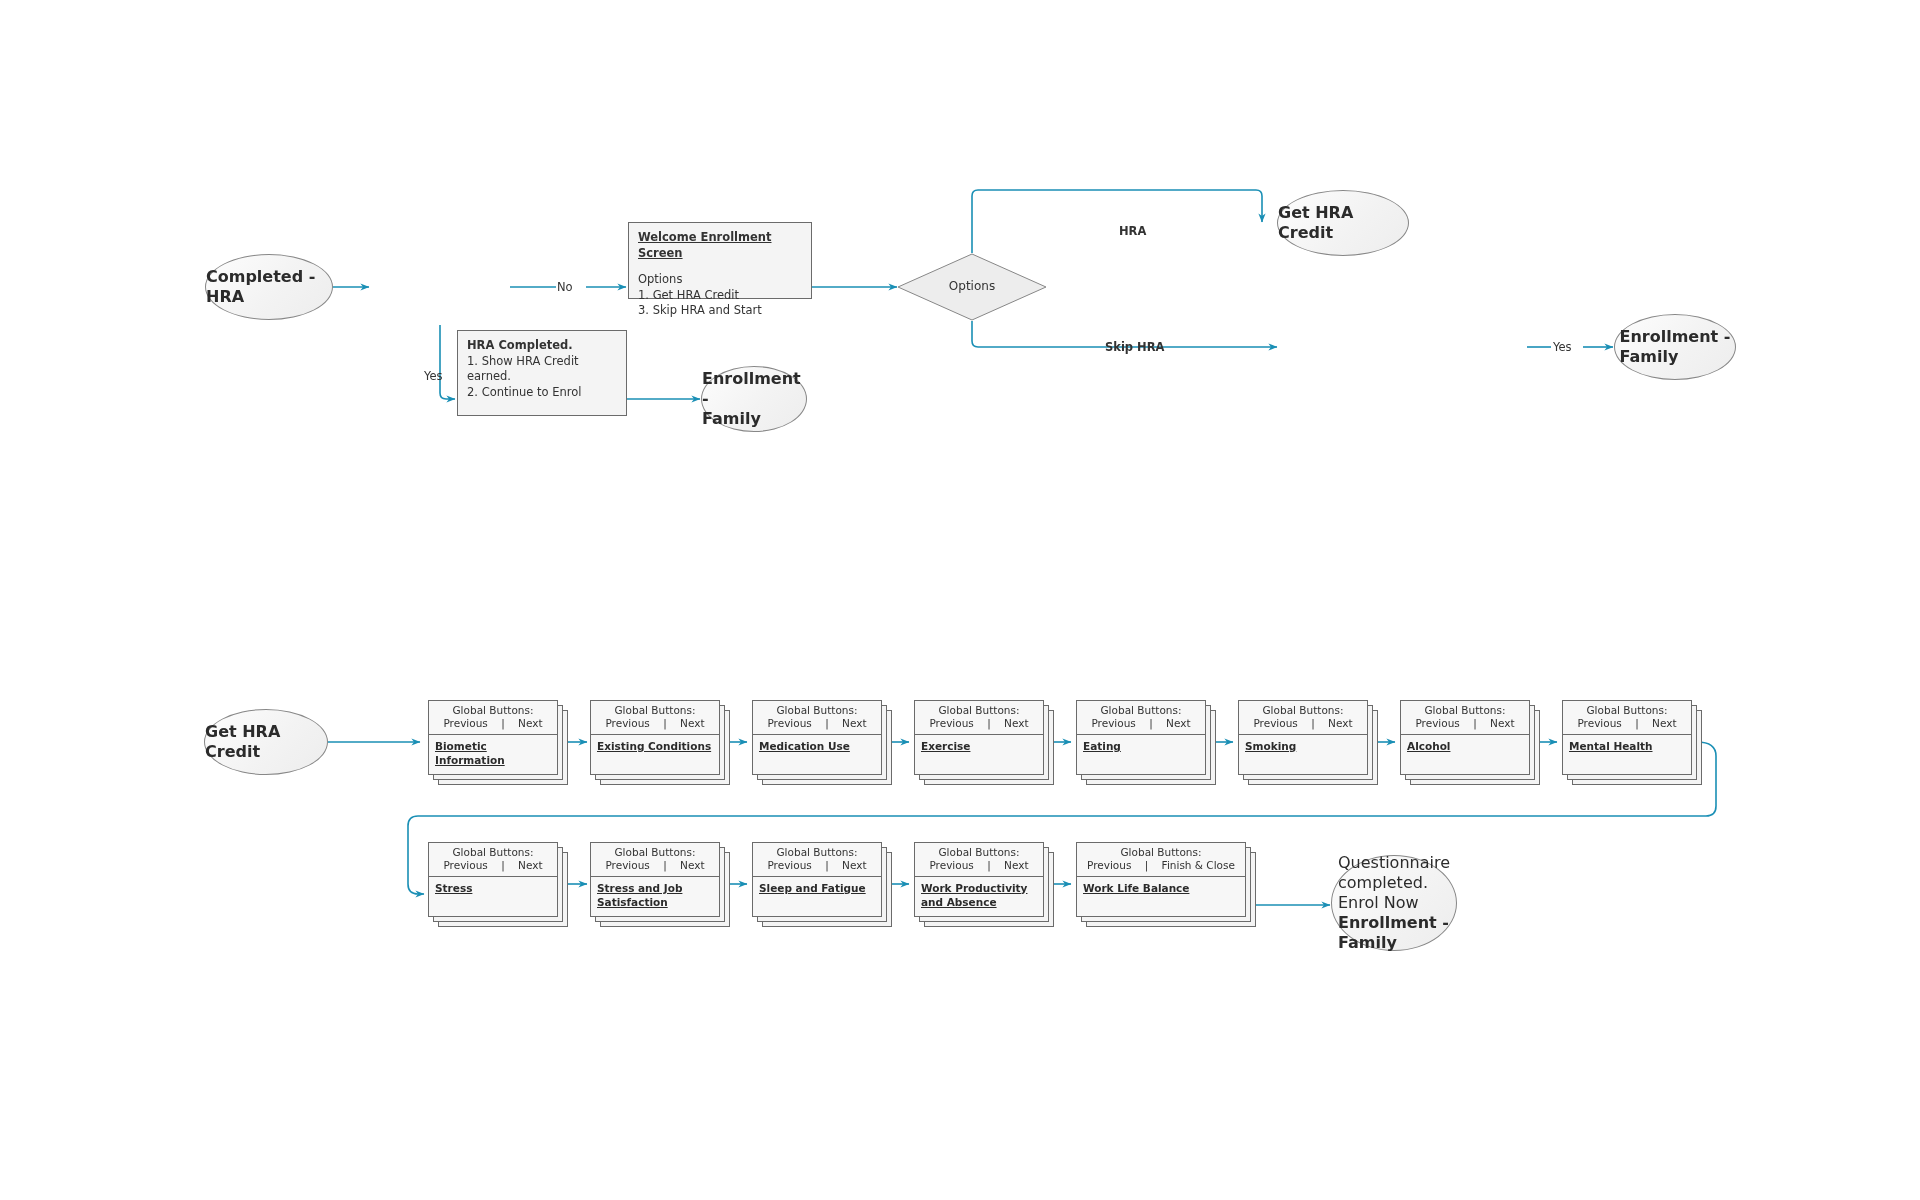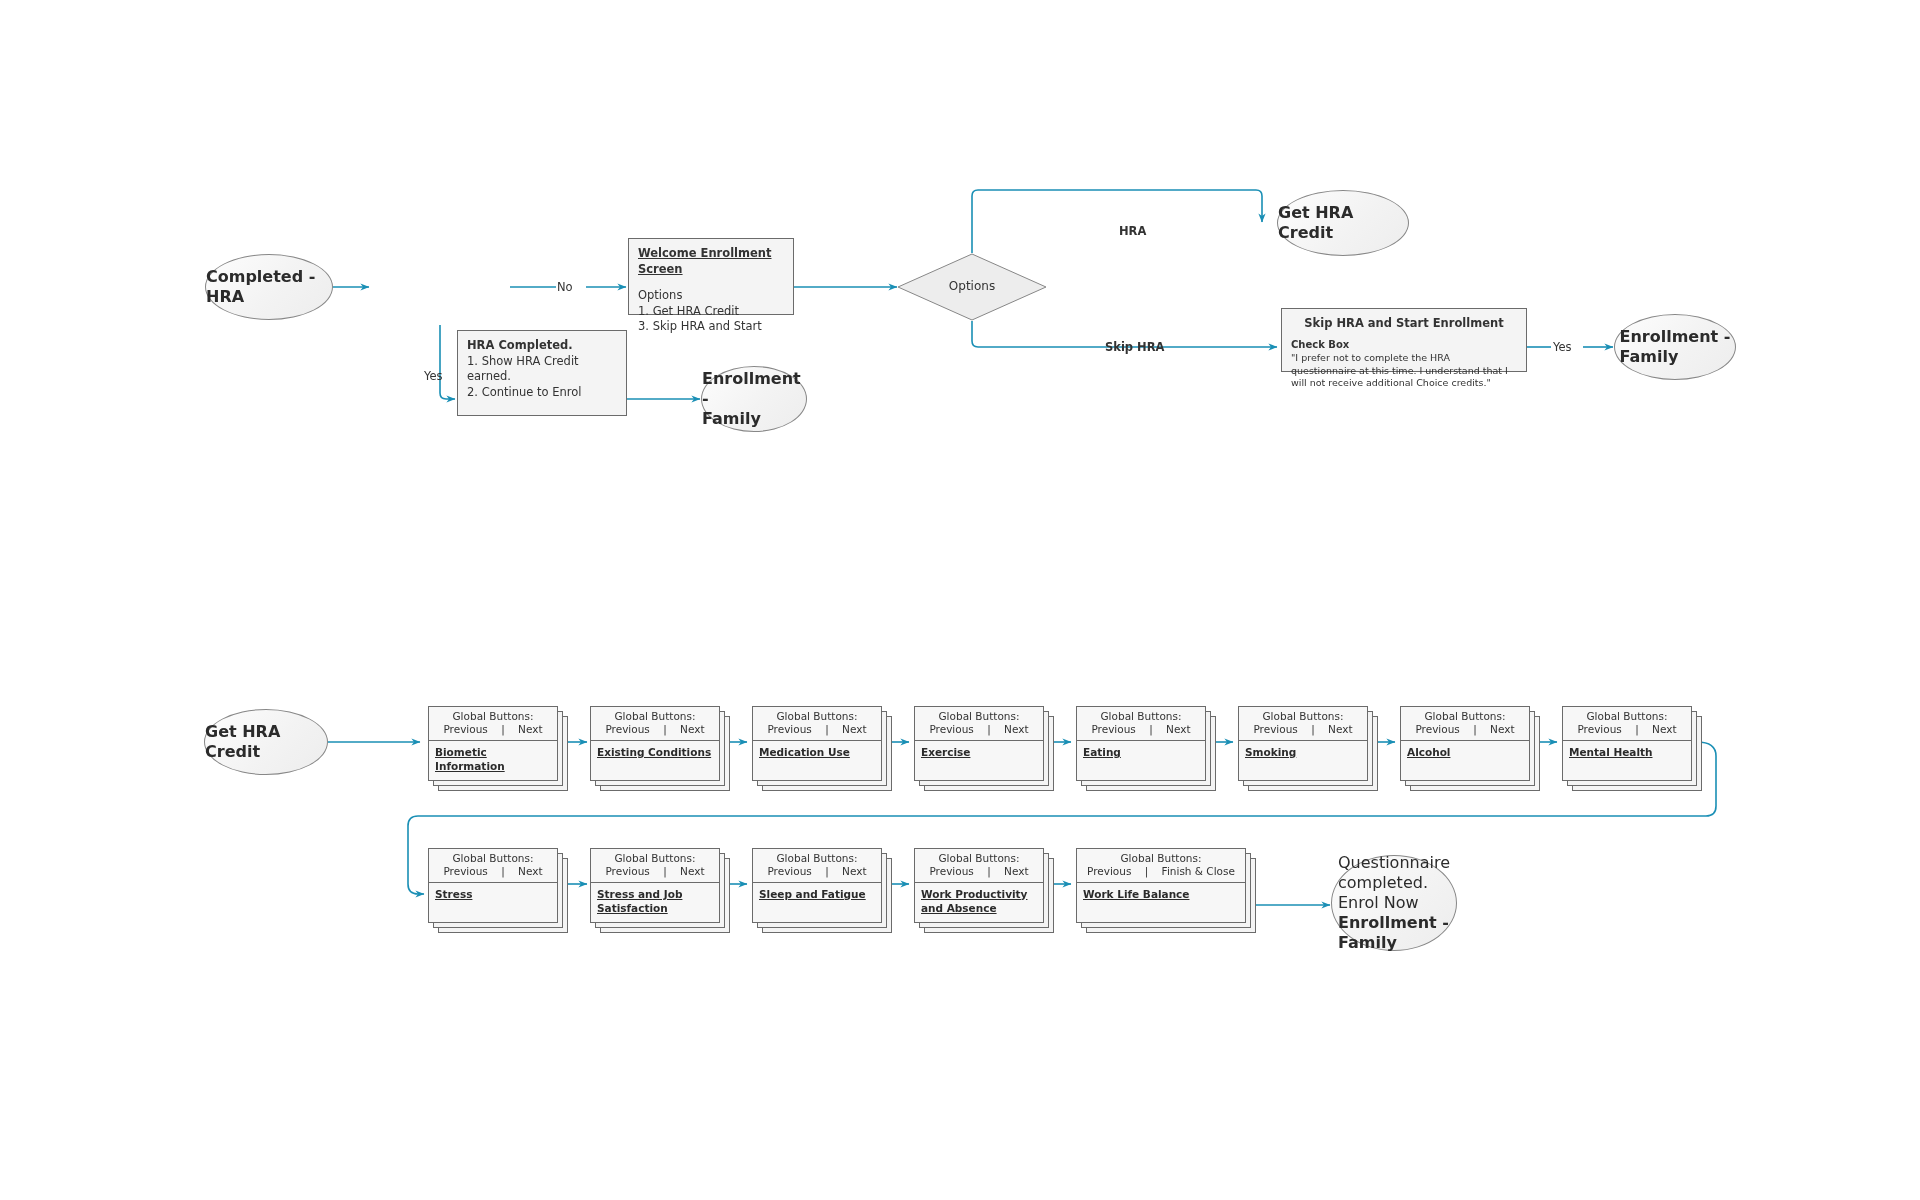--- a/index.html
+++ b/index.html
@@ -106,21 +106,20 @@
     margin-bottom: 1px;
   }
 
   
   .stack { position: absolute; }
   .stack .sheet {
     position: absolute;
     border: 1px solid #6b6b6b;
     background: #f4f4f4;
     box-sizing: border-box;
-    margin-top: 6px;
   }
   .stack .sheet.s3 { left: 10px; top: 10px; }
   .stack .sheet.s2 { left: 5px;  top: 5px; }
   .stack .sheet.s1 {
     left: 0; top: 0;
     background: #f7f7f7;
     display: flex;
     flex-direction: column;
   }
   .stack .card-head {
@@ -210,21 +209,21 @@
 
   <div class="node ellipse" style="left:205px; top:254px; width:128px; height:66px;">
     <span>Completed - HRA</span>
   </div>
 
 
   <div class="edge-label" style="left:557px; top:280px;">No</div>
 
   <div class="edge-label" style="left:424px; top:369px;">Yes</div>
 
-  <div class="node boxnode" style="left:628px; top:238px; width:166px; height:77px;">
+  <div class="node boxnode" style="left:628px; top:222px; width:184px; height:77px;">
     <span class="title-ul">Welcome Enrollment Screen</span>
     <span>Options</span><br>
     <span>1. Get HRA Credit</span><br>
     <span>3. Skip HRA and Start</span>
   </div>
 
   <div class="node boxnode" style="left:457px; top:330px; width:170px; height:86px;">
     <span class="b">HRA Completed.</span>
     <span>1. Show HRA Credit earned.</span><br>
     <span>2. Continue to Enrol</span>
@@ -245,25 +244,20 @@
   </div>
 
   <div class="edge-label bold" style="left:1119px; top:224px;">HRA</div>
 
   <div class="edge-label bold" style="left:1105px; top:340px;">Skip HRA</div>
 
   <div class="node ellipse" style="left:1277px; top:190px; width:132px; height:66px;">
     <span>Get HRA Credit</span>
   </div>
 
-  <div class="node boxnode" style="left:1281px; top:308px; width:246px; height:64px;">
-    <span class="center-title">Skip HRA and Start Enrollment</span>
-    <span class="fine-b">Check Box</span>
-    <span class="fine">"I prefer not to complete the HRA questionnaire at this time. I understand that I will not receive additional Choice credits."</span>
-  </div>
 
   <div class="edge-label" style="left:1553px; top:340px;">Yes</div>
 
   <div class="node ellipse" style="left:1614px; top:314px; width:122px; height:66px;">
     <span>
       <span>Enrollment -</span><br>
       <span>Family</span>
     </span>
   </div>
 

